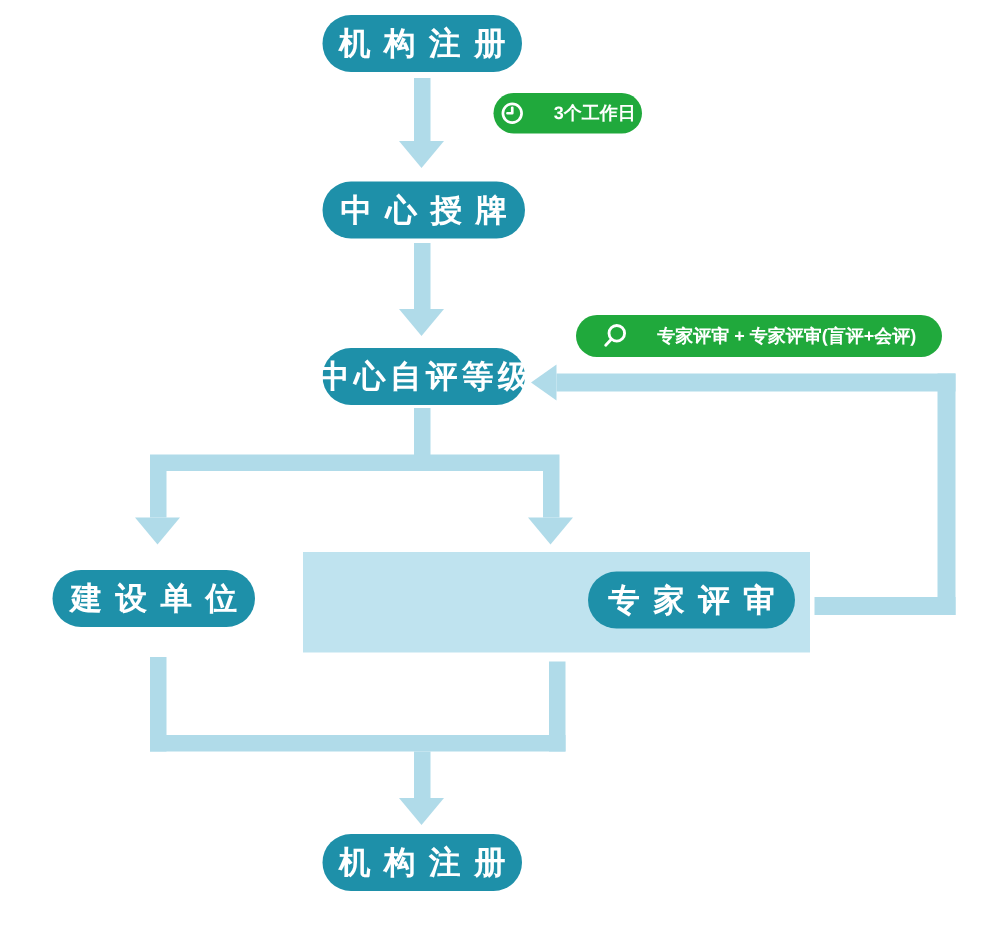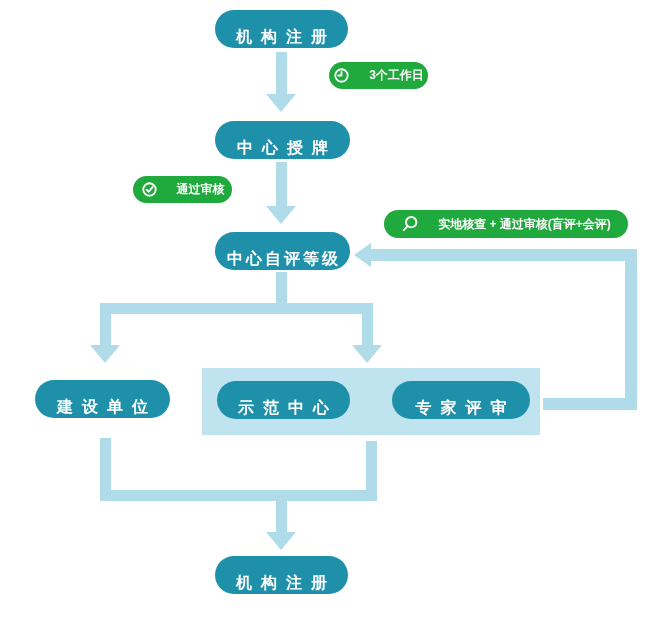--- a/index.html
+++ b/index.html
@@ -11,22 +11,22 @@
   }
   html,body{margin:0;padding:0;background:#ffffff;}
   body{font-family:"Liberation Sans", sans-serif;}
   #canvas{position:relative;width:662px;height:620px;background:#ffffff;overflow:hidden;}
 
   .node{
     position:absolute;
     background:var(--node);
     border-radius:19px;
     color:var(--text);
-    display:flex;align-items:flex-end;justify-content:center;
-    font-size:16px;font-weight:bold;
+    display:flex;align-items:center;justify-content:center;
+    font-size:21px;font-weight:bold;
   }
   .node span{letter-spacing:9px;margin-right:-9px;white-space:nowrap;}
   .node.wide span{letter-spacing:3px;margin-right:-3px;}
 
   .badge{
     position:absolute;
     background:var(--badge);
     border-radius:14px;
     color:var(--text);
     display:flex;align-items:center;justify-content:center;
@@ -96,47 +96,37 @@
   </div>
   <div class="node" id="node-audit">
     <span>中心授牌</span>
   </div>
   <div class="node wide" id="node-self-eval">
     <span>中心自评等级</span>
   </div>
   <div class="node" id="node-construction">
     <span>建设单位</span>
   </div>
-  <div class="node" id="node-demo">
-    <span>示范中心</span>
-  </div>
   <div class="node" id="node-excellence">
     <span>专家评审</span>
   </div>
   <div class="node" id="node-award">
     <span>机构注册</span>
   </div>
 
   <div class="badge" id="badge-duration">
     <svg width="17" height="17" viewBox="0 0 18 18">
       <circle cx="9" cy="9" r="6.6" fill="none" stroke="#ffffff" stroke-width="1.9"></circle>
       <polyline points="9,5.2 9,9 5.6,9" fill="none" stroke="#ffffff" stroke-width="1.9" stroke-linecap="round" stroke-linejoin="round"></polyline>
     </svg>
     <span>3个工作日</span>
   </div>
 
-  <div class="badge" id="badge-pass">
-    <svg width="17" height="17" viewBox="0 0 18 18">
-      <circle cx="9" cy="9" r="6.6" fill="none" stroke="#ffffff" stroke-width="1.9"></circle>
-      <polyline points="5.8,9.2 8.2,11.4 12.4,6.2" fill="none" stroke="#ffffff" stroke-width="1.9" stroke-linecap="round" stroke-linejoin="round"></polyline>
-    </svg>
-    <span>通过审核</span>
-  </div>
 
   <div class="badge" id="badge-review">
     <svg width="18" height="18" viewBox="0 0 18 18">
       <circle cx="10.2" cy="7.2" r="5.2" fill="none" stroke="#ffffff" stroke-width="1.9"></circle>
       <line x1="6.4" y1="11.4" x2="2.8" y2="15.2" stroke="#ffffff" stroke-width="1.9" stroke-linecap="round"></line>
     </svg>
-    <span>实地核查 + 通过审核(盲评+会评)</span>
+    <span>专家评审 + 专家评审(盲评+会评)</span>
   </div>
 
 </div>
 
 </body></html>

